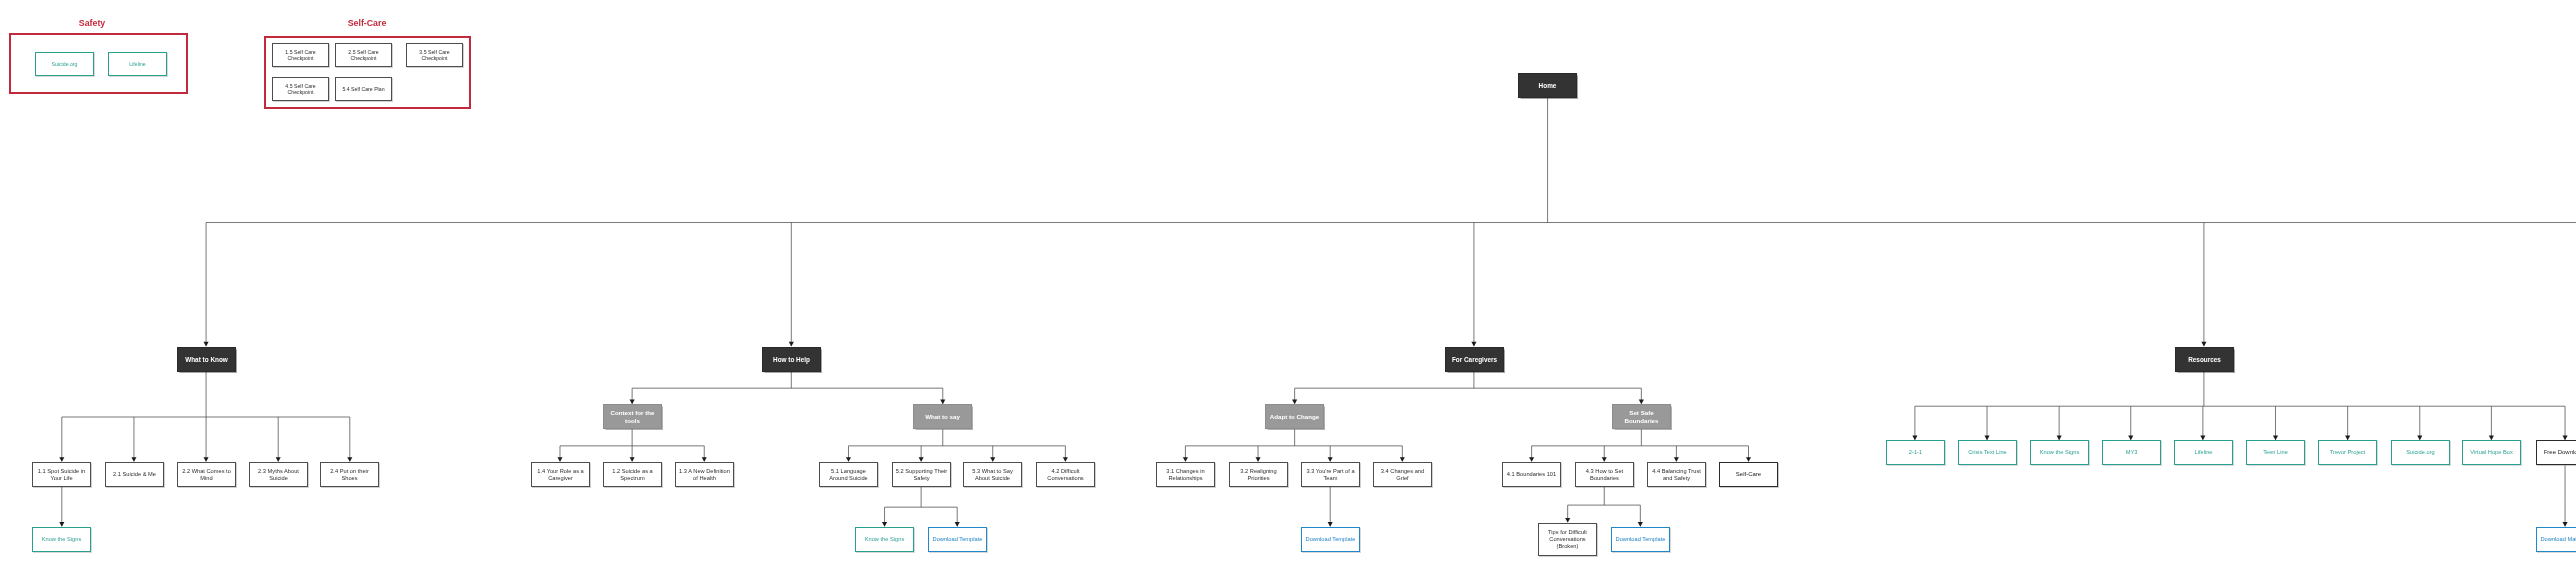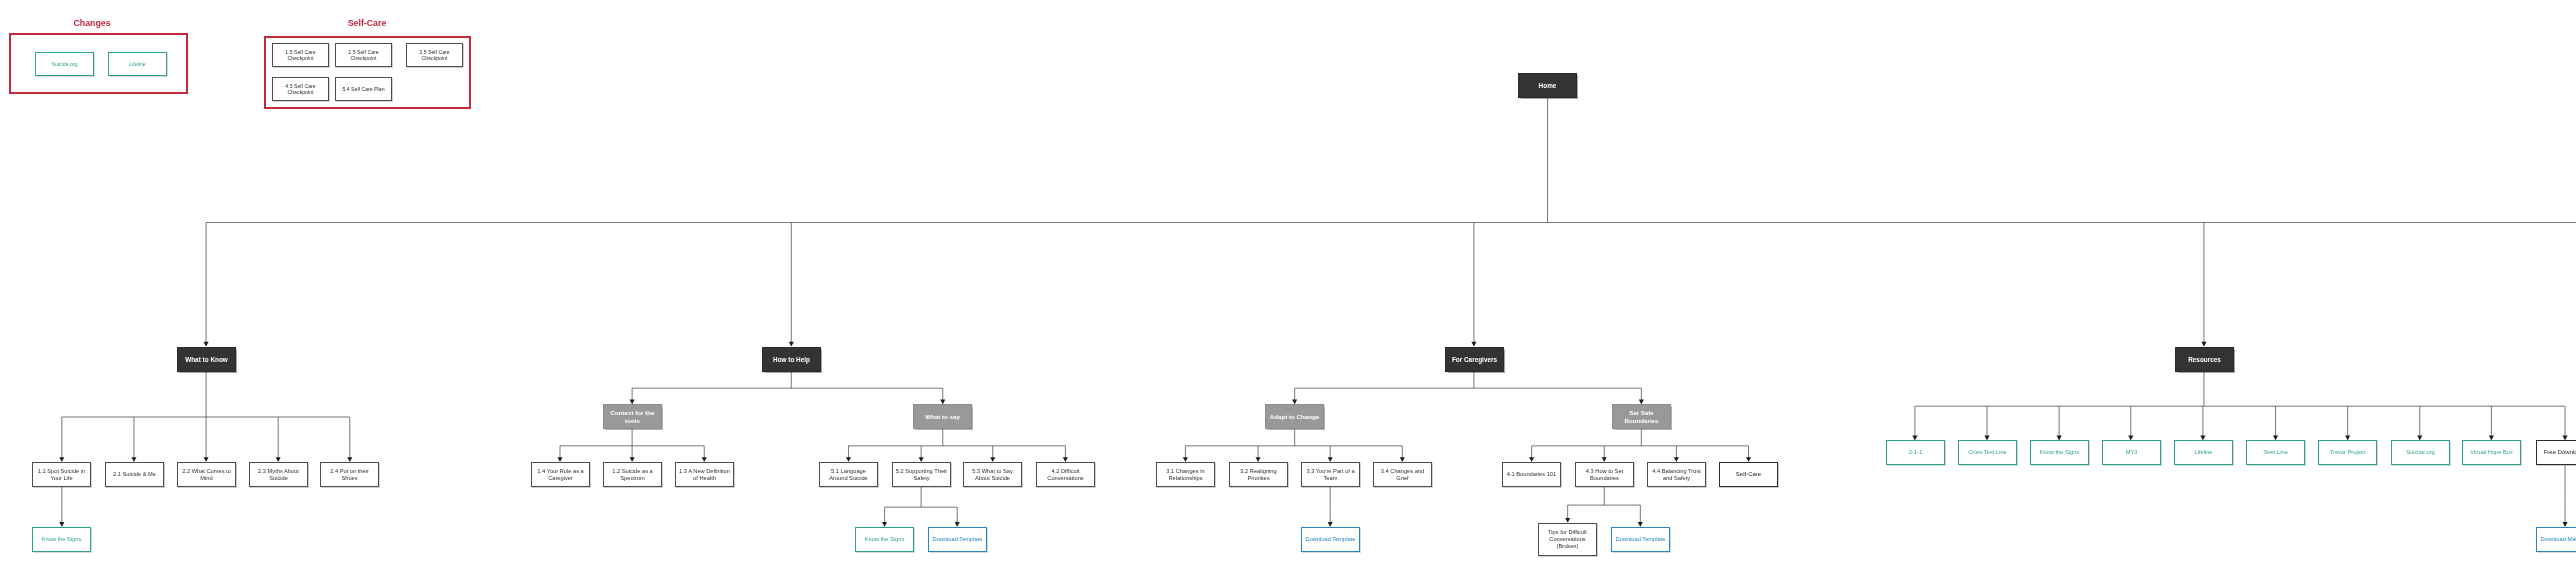--- a/index.html
+++ b/index.html
@@ -214,21 +214,21 @@
       <polygon points="5409,845 5419,845 5414,854" fill="#1c1c1c"></polygon>
       <path d="M 5554 788 L 5554 853" stroke="#4f4f4f" stroke-width="1.5" fill="none"></path>
       <polygon points="5549,845 5559,845 5554,854" fill="#1c1c1c"></polygon>
       <path d="M 5694 788 L 5694 853" stroke="#4f4f4f" stroke-width="1.5" fill="none"></path>
       <polygon points="5689,845 5699,845 5694,854" fill="#1c1c1c"></polygon>
       <path d="M 5834 788 L 5834 853" stroke="#4f4f4f" stroke-width="1.5" fill="none"></path>
       <polygon points="5829,845 5839,845 5834,854" fill="#1c1c1c"></polygon>
     </svg>
 
   <div>
-    <div class="legend-title" style="left: 92px; top: 17.5px;">Changes</div>
+    <div class="legend-title" style="left: 92px; top: 17.5px;">Safety</div>
     <div class="legend-box" style="left: 9.3px; top: 33px; width: 179px; height: 61px;"></div>
   </div>
 
   <div>
     <div class="legend-title" style="left: 367px; top: 17.5px;">Self-Care</div>
     <div class="legend-box" style="left: 264px; top: 36px; width: 207px; height: 73px;"></div>
   </div>
 <div class="node teal" style="left: 35px; top: 52px; width: 59px; height: 24px; font-size: 5.2px;">
       <span>Suicide.org</span>
     </div>

